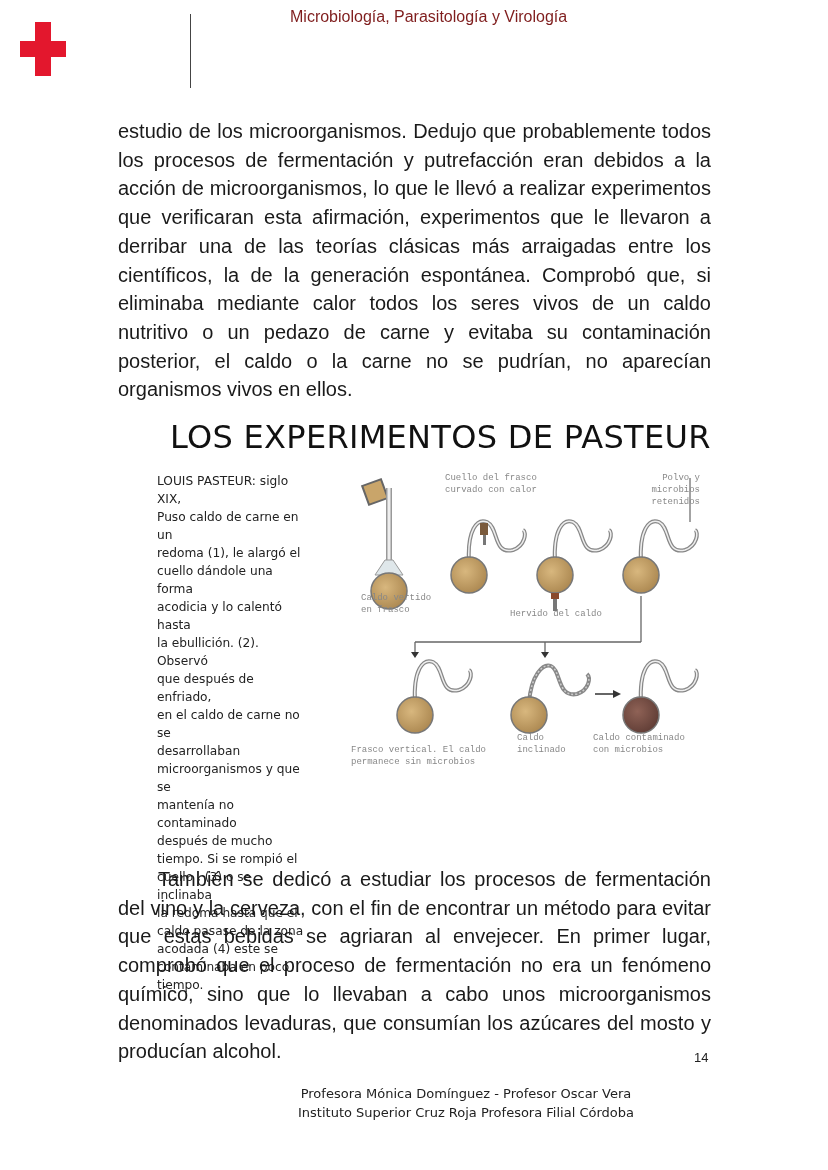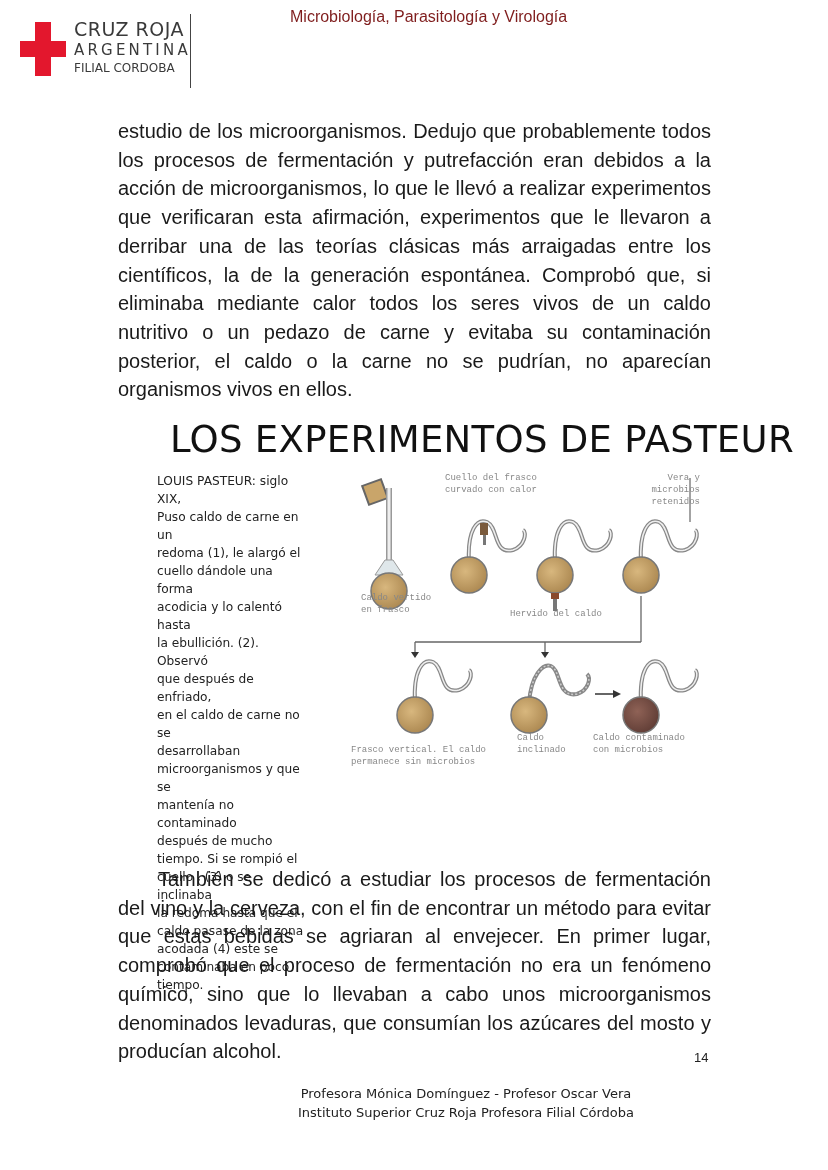--- a/index.html
+++ b/index.html
@@ -15,43 +15,38 @@
   .logo-divider { position: absolute; left: 190px; top: 14px; width: 1px; height: 74px; background: #444; }
   .doc-title { position: absolute; left: 290px; top: 8px; font-family: Liberation Sans, sans-serif; font-size: 16px; color: #7f1d1d; }
 
   .para { position: absolute; left: 118px; width: 593px; font-family: "Liberation Sans", sans-serif; font-size: 20px; line-height: 28.7px; text-align: justify; color: #1a1a1a; }
   .para p { margin: 0; }
   .p1 { top: 117px; }
   .p2 { top: 865px; }
   .p2 .indent { text-indent: 40px; }
 
   .figure { position: absolute; left: 140px; top: 410px; width: 560px; height: 420px; }
-  .fig-title { position: absolute; left: 30px; top: 8px; font-family: "DejaVu Sans", sans-serif; font-size: 37px; letter-spacing: 0.3px; color: #111; white-space: nowrap; }
+  .fig-title { position: absolute; left: 30px; top: 8px; font-family: "DejaVu Sans", sans-serif; font-size: 32px; letter-spacing: 0.3px; color: #111; white-space: nowrap; }
   .fig-text { position: absolute; left: 8px; top: 53px; width: 170px; font-family: "DejaVu Sans", sans-serif; font-size: 12.2px; line-height: 18px; color: #222; }
   .fig-text p { margin: 9px; white-space: pre-line; }
   .diagram { position: absolute; left: 205px; top: 50px; width: 360px; height: 310px; }
   .diagram svg { position: absolute; left: 0; top: 0; }
   .cap { position: absolute; font-family: Liberation Mono, monospace; font-size: 9px; line-height: 12px; color: #888; white-space: pre-line; }
 
   .page-num { position: absolute; left: 694px; top: 1050px; font-family: Liberation Sans, sans-serif; font-size: 13px; color: #222; }
   .footer { position: absolute; left: 0; top: 1084px; width: 828px; text-align: center; font-family: "DejaVu Sans", sans-serif; font-size: 13px; line-height: 19px; color: #222; padding-left: 32px; }
   .footer div { margin-left: 40px; }
 </style>
 </head>
 <body>
 
 <div class="header">
   <div class="logo-cross">
     <div class="v"></div>
       <div class="h"></div>
-  </div>
-  <div class="logo-text">
-    <div class="logo-l1">CRUZ ROJA</div>
-    <div class="logo-l2">ARGENTINA</div>
-    <div class="logo-l3">FILIAL CORDOBA</div>
   </div>
   <div class="logo-divider"></div>
   <div class="doc-title">Microbiología, Parasitología y Virología</div>
 </div>
 
 <div class="para p1">
   <p>estudio de los microorganismos. Dedujo que probablemente todos los procesos de fermentación y putrefacción eran debidos a la acción de microorganismos, lo que le llevó a realizar experimentos que verificaran esta afirmación, experimentos que le llevaron a derribar una de las teorías clásicas más arraigadas entre los científicos, la de la generación espontánea. Comprobó que, si eliminaba mediante calor todos los seres vivos de un caldo nutritivo o un pedazo de carne y evitaba su contaminación posterior, el caldo o la carne no se pudrían, no aparecían organismos vivos en ellos.</p>
 </div>
 
 <div class="figure">
@@ -145,21 +140,21 @@
       <polygon points="268,230 276,234 268,238" fill="#333"></polygon>
 
       <g>
         <path d="M296 243 C294 210 304 198 314 202 C326 208 320 235 340 230 C352 226 354 212 350 210" stroke="#888" stroke-width="4" fill="none"></path>
         <path d="M296 243 C294 210 304 198 314 202 C326 208 320 235 340 230 C352 226 354 212 350 210" stroke="#eee" stroke-width="1.5" fill="none"></path>
         <circle cx="296" cy="255" r="18" fill="url(#dirty)" stroke="#777" stroke-width="1.5"></circle>
       </g>
     </svg>
     <div class="cap" style="left:100px; top:12px;">Cuello del frasco
 curvado con calor</div>
-    <div class="cap" style="left:270px; top:12px; text-align:right; width:85px;">Vera y microbios
+    <div class="cap" style="left:270px; top:12px; text-align:right; width:85px;">Polvo y microbios
 retenidos</div>
     <div class="cap" style="left:16px; top:132px;">Caldo vertido
 en frasco</div>
     <div class="cap" style="left:165px; top:148px;">Hervido del caldo</div>
     <div class="cap" style="left:6px; top:284px;">Frasco vertical. El caldo
 permanece sin microbios</div>
     <div class="cap" style="left:172px; top:272px;">Caldo
 inclinado</div>
     <div class="cap" style="left:248px; top:272px;">Caldo contaminado
 con microbios</div>

